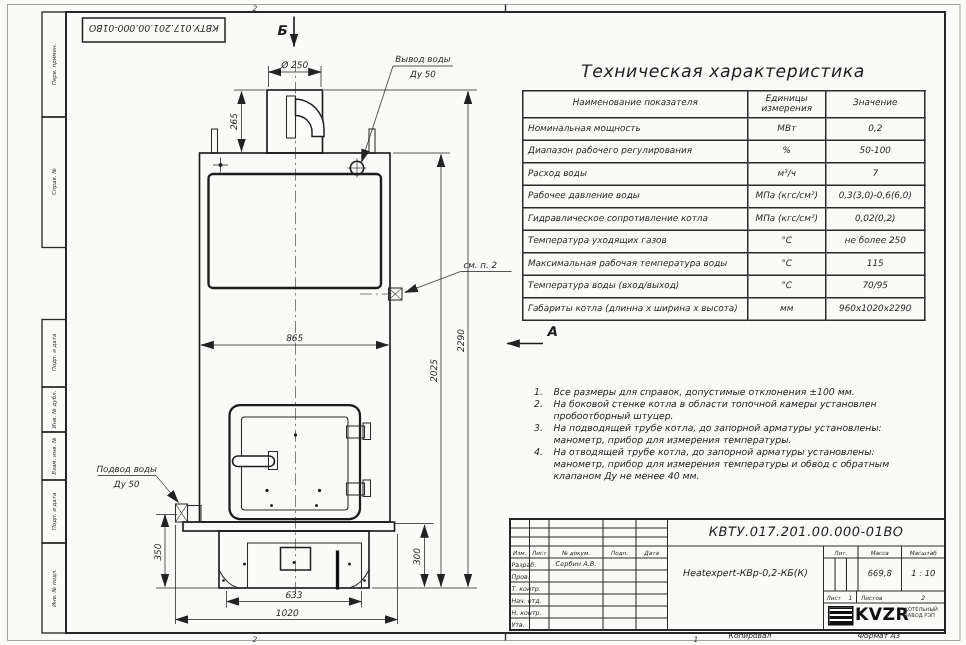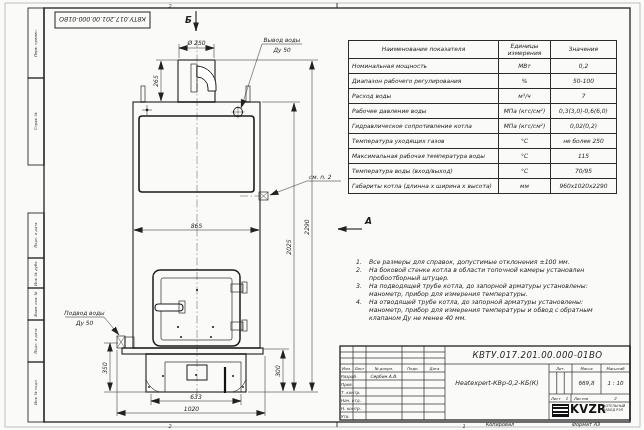--- a/index.html
+++ b/index.html
@@ -262,20 +262,21 @@
       <line x1="549" y1="402" x2="630" y2="402" class="st"></line>
       <line x1="572" y1="364" x2="572" y2="394" class="st"></line>
       <line x1="601" y1="364" x2="601" y2="394" class="st"></line>
       <line x1="556.7" y1="372" x2="556.7" y2="394" class="st"></line>
       <line x1="564.3" y1="372" x2="564.3" y2="394" class="st"></line>
       <line x1="571" y1="394" x2="571" y2="402" class="st"></line>
     </g>
   </svg>
 
   <div class="abs spec">
+    <div class="spec-title">Техническая характеристика</div>
     <table>
       <colgroup>
           <col style="width:150px">
           <col style="width:52px">
           <col style="width:66px">
         </colgroup>
       <thead>
         <tr>
           <th>Наименование показателя</th>
           <th class="pre">Единицы

